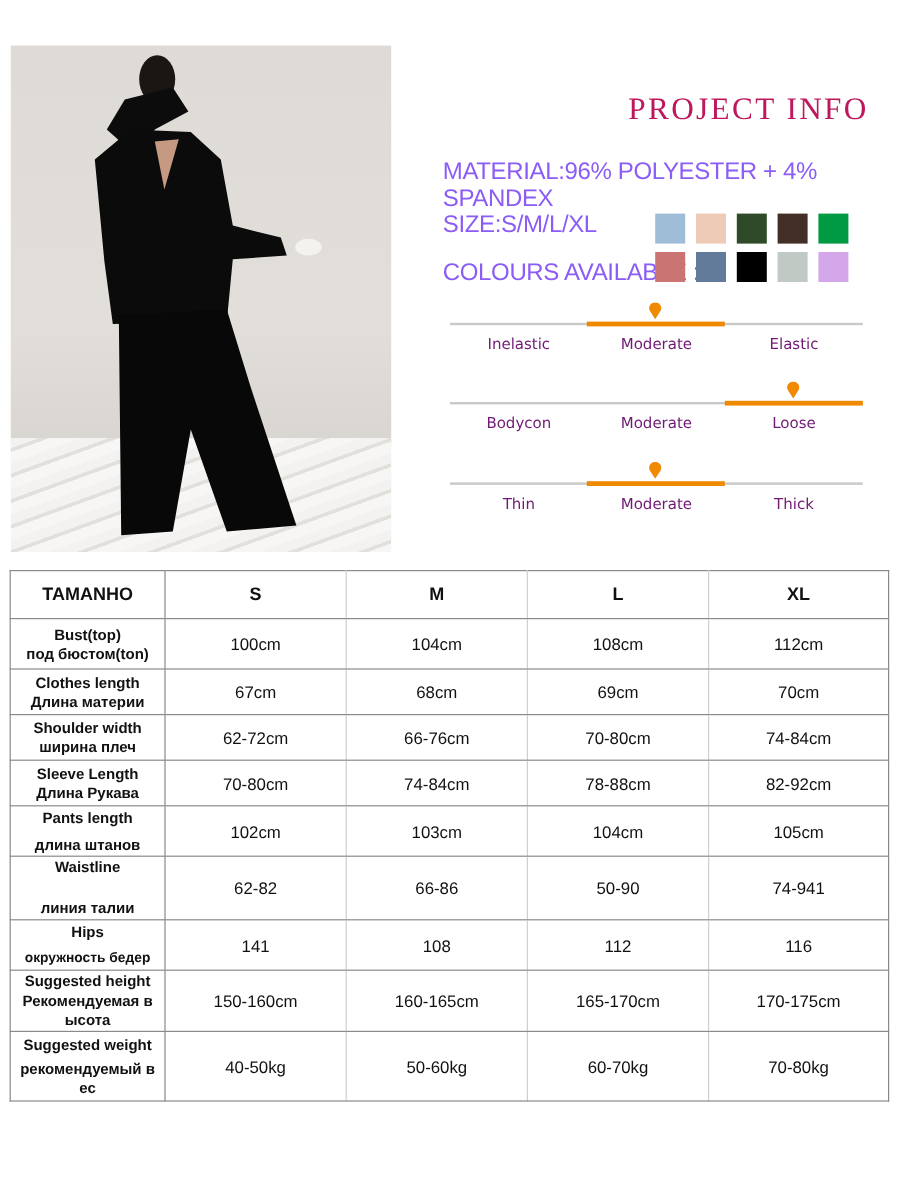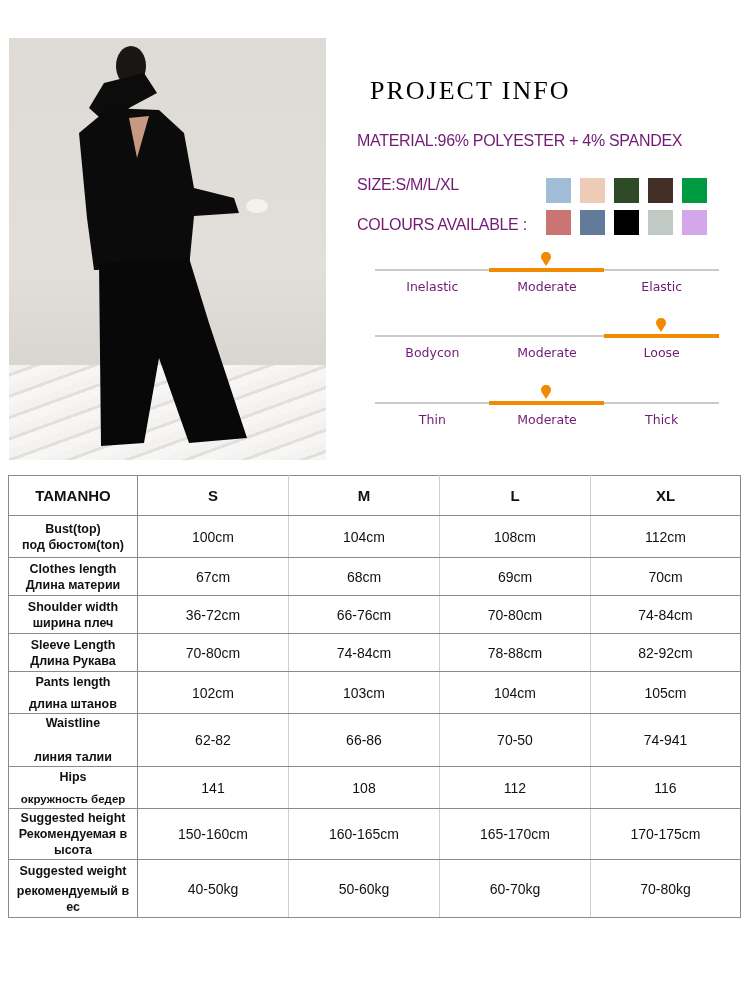--- a/index.html
+++ b/index.html
@@ -13,25 +13,25 @@
       overflow: hidden;
     }
     .photo .bed {
       position: absolute; left: 0; right: 0; bottom: 0; height: 95px;
       background: repeating-linear-gradient(160deg, #f3f2f0 0 8px, #e2e0dd 8px 11px, #f7f6f5 11px 20px);
     }
     .photo svg { position: absolute; left: 0; top: 0; }
 
     
     .info-title {
-      position: absolute; left: 370px; top: 76px; width: 354px; text-align: left;
-      font-family: "Liberation Serif", serif; font-size: 26px; letter-spacing: 2px; color: #000000;
+      position: absolute; left: 370px; top: 76px; width: 354px; text-align: right;
+      font-family: "Liberation Serif", serif; font-size: 26px; letter-spacing: 2px; color: #be185d;
     }
     .info-line {
-      position: absolute; left: 357px; font-size: 16px; color: #701a75; letter-spacing: -0.3px;
+      position: absolute; left: 369px; font-size: 20px; color: #8b5cf6; letter-spacing: -0.3px;
     }
     .swatches { position: absolute; left: 546px; display: flex; gap: 9px; }
     .swatch { width: 25px; height: 25px; }
 
     
     .scale { position: absolute; left: 375px; width: 344px; }
     .scale .track { position: absolute; left: 0; right: 0; top: 0; height: 2px; background: #c9c9c9; }
     .scale .active { position: absolute; top: -1px; height: 4px; background: #f08a00; }
     .scale .pin {
       position: absolute; top: -17px; width: 12px; height: 14px;
@@ -177,21 +177,21 @@
     <td class="v">67cm</td>
     <td class="v">68cm</td>
     <td class="v">69cm</td>
     <td class="v">70cm</td>
   </tr>
   <tr style="height:38px;margin-top:42px;">
     <td class="label">
           <span class="en">Shoulder width</span>
           <span class="ru">ширина плеч</span>
         </td>
-    <td class="v">36-72cm</td>
+    <td class="v">62-72cm</td>
     <td class="v">66-76cm</td>
     <td class="v">70-80cm</td>
     <td class="v">74-84cm</td>
   </tr>
   <tr style="height:38px;">
     <td class="label">
           <span class="en">Sleeve Length</span>
           <span class="ru">Длина Рукава</span>
         </td>
     <td class="v">70-80cm</td>
@@ -209,21 +209,21 @@
     <td class="v">104cm</td>
     <td class="v">105cm</td>
   </tr>
   <tr style="height:42px;">
     <td class="label">
           <span class="en" style="margin-bottom:18px;">Waistline</span>
           <span class="ru">линия талии</span>
         </td>
     <td class="v">62-82</td>
     <td class="v">66-86</td>
-    <td class="v">70-50</td>
+    <td class="v">50-90</td>
     <td class="v">74-941</td>
   </tr>
   <tr style="height:42px;">
     <td class="label">
           <span class="en" style="margin-bottom:6px;">Hips</span>
           <span class="ru" style="font-size:11.5px;">окружность бедер</span>
         </td>
     <td class="v">141</td>
     <td class="v">108</td>
     <td class="v">112</td>

